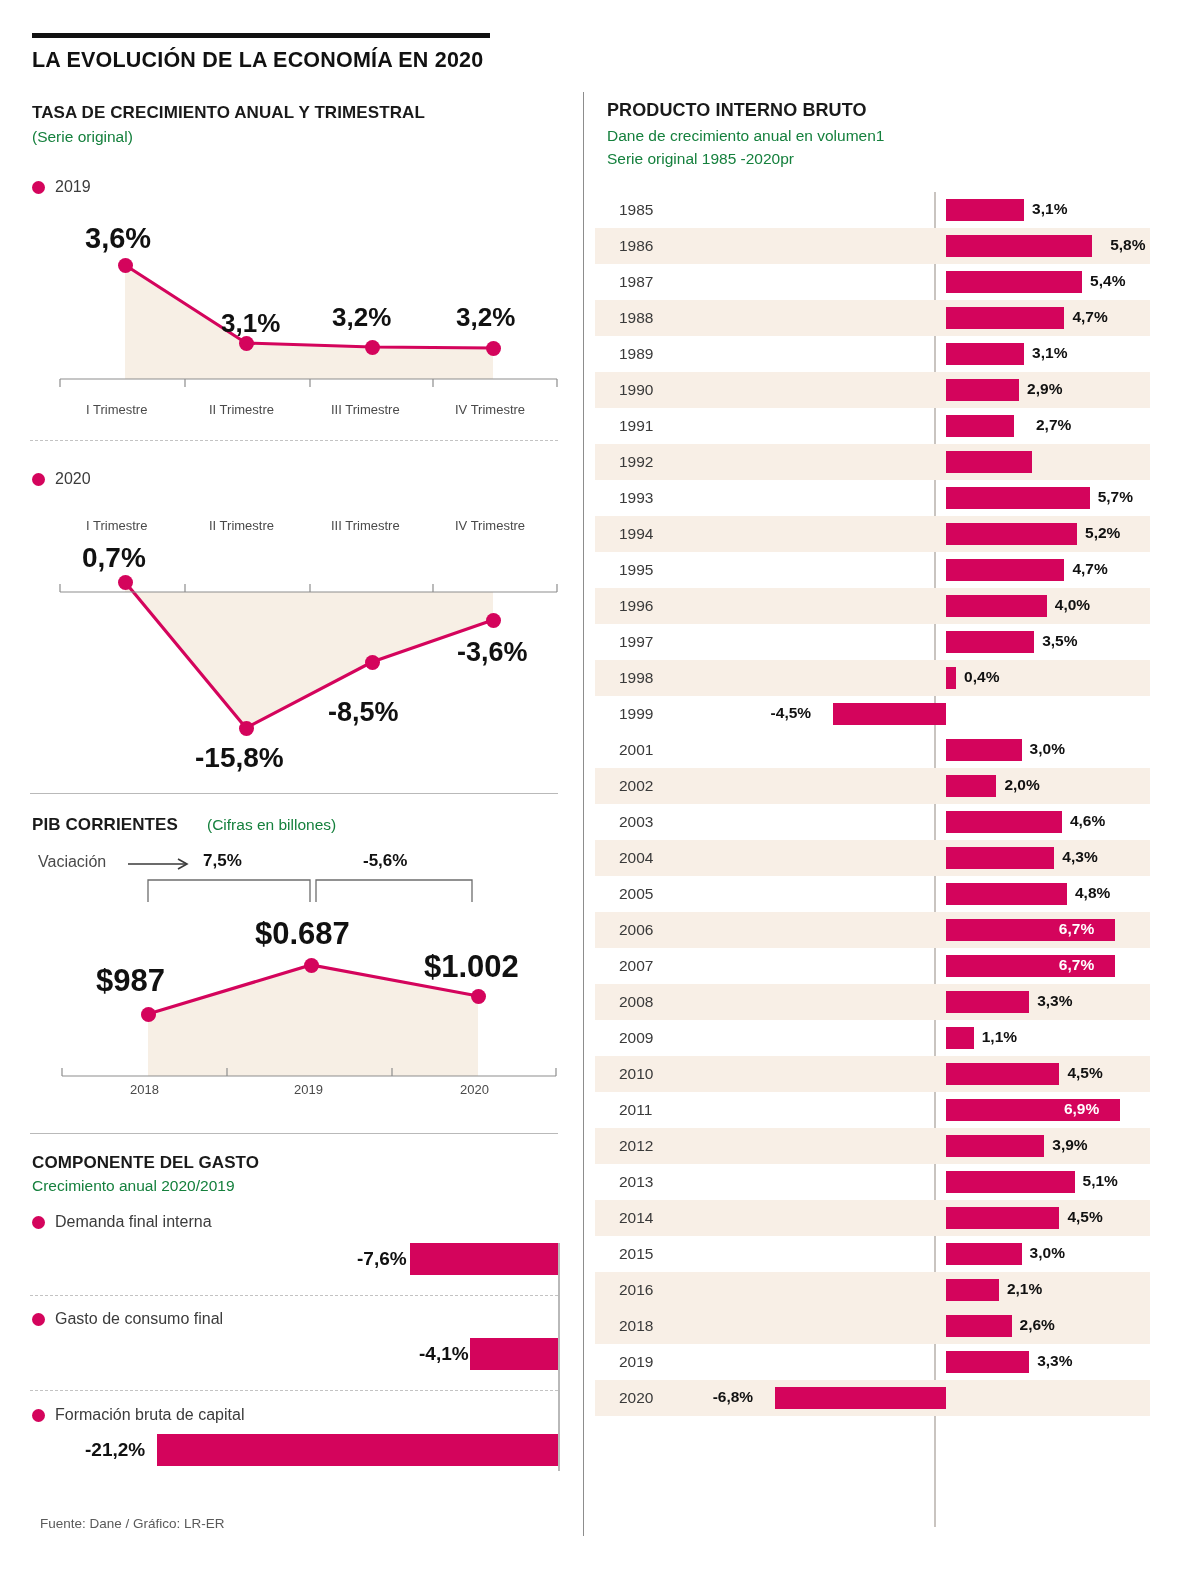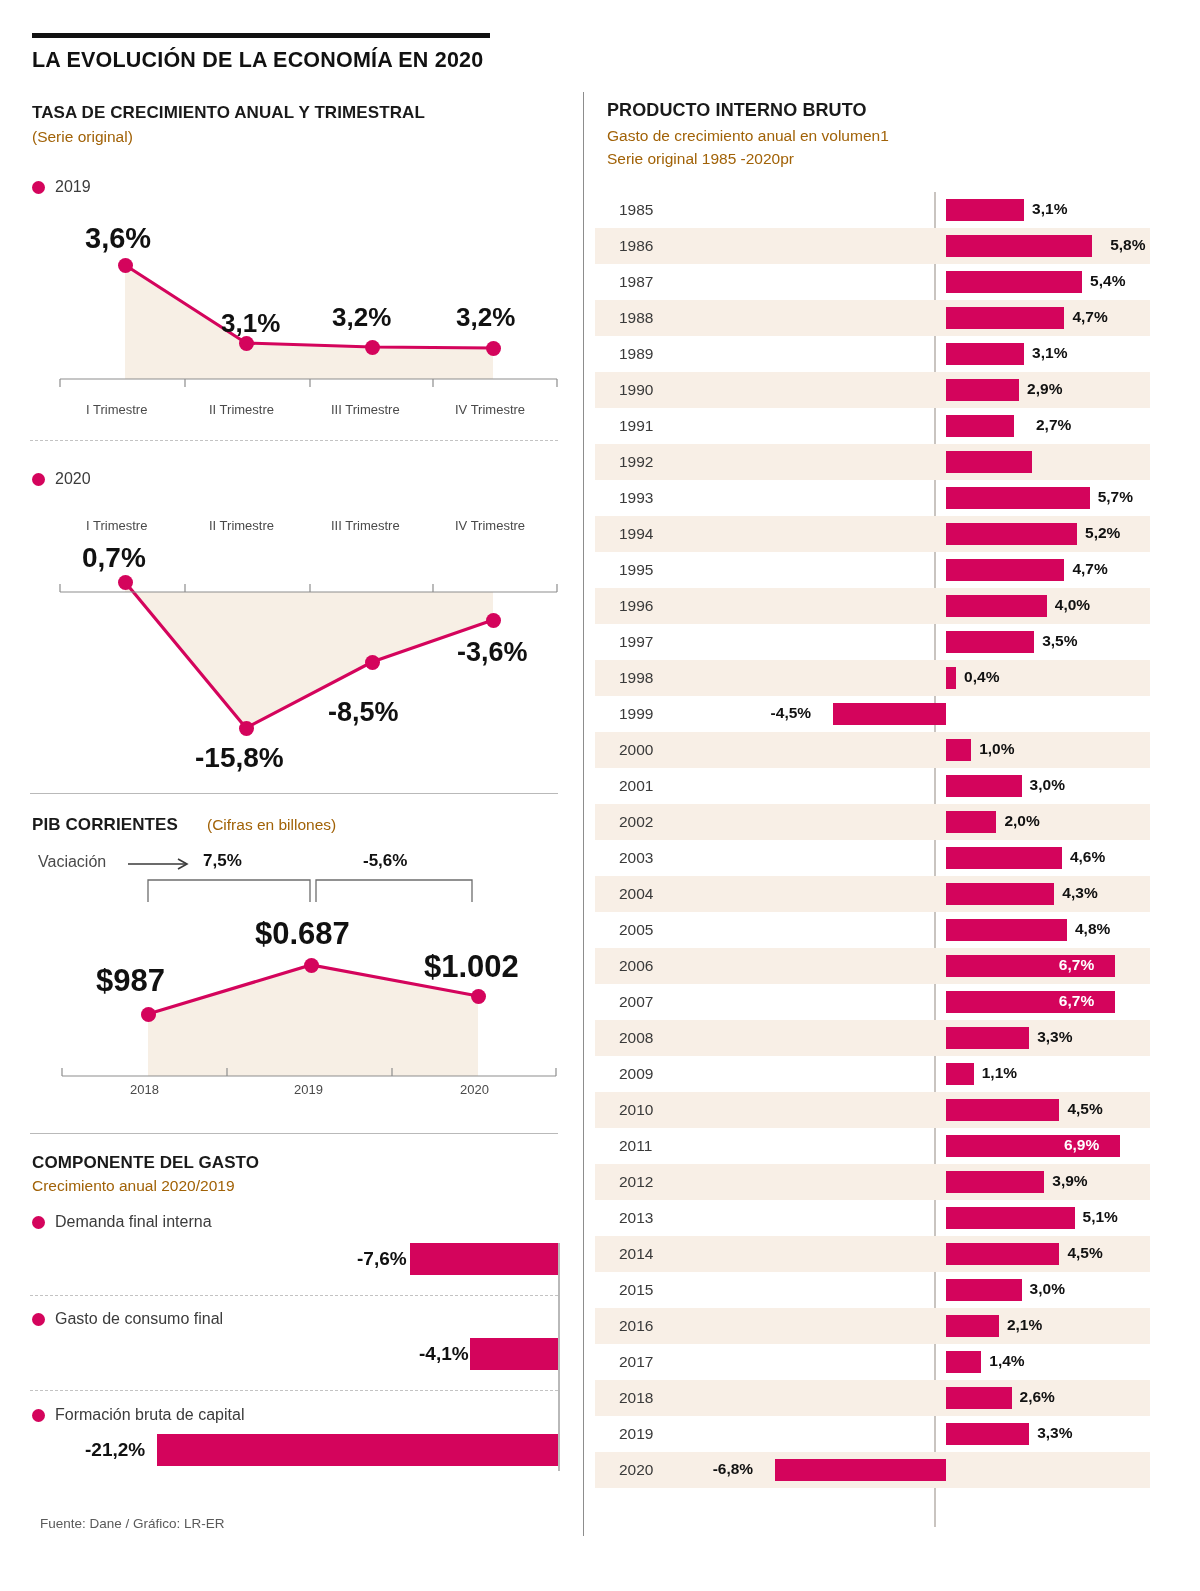--- a/index.html
+++ b/index.html
@@ -28,21 +28,21 @@
   .v-divider {
     position: absolute; left: 583px; top: 92px;
     width: 1px; height: 1444px; background: #8d8d8d;
   }
 
   
   .sec-title {
     font-size: 17px; font-weight: bold; color: #1a1a1a; letter-spacing: .1px;
   }
   .sec-sub {
-    font-size: 15.5px; color: #a16207; font-weight: normal;
+    font-size: 15.5px; color: #15803d; font-weight: normal;
   }
   .h-rule {
     position: absolute; height: 1px; background: #b9b9b9;
   }
   .dash-rule {
     position: absolute; height: 0;
     border-top: 1px dashed #c3c3c3;
   }
   .legend-dot {
     display: inline-block; width: 13px; height: 13px; border-radius: 50%;
@@ -250,21 +250,21 @@
     <div style="position:absolute;left:157px;top:1434px;width:401px;height:32px;background:#d4045c;"></div>
     <div class="val-lbl" style="left:85px;top:1439px;font-size:19px;">-21,2%</div>
 
     <div style="position:absolute;left:558px;top:1243px;width:1.5px;height:228px;background:#b9b9b9;"></div>
 
     <div class="footer-note">Fuente: Dane / Gráfico: LR-ER</div>
   </div>
 
   <div class="right-panel">
     <div class="rp-head sec-title" style="top:100px;font-size:18px;">PRODUCTO INTERNO BRUTO</div>
-    <div class="rp-head sec-sub" style="top:127px;">Gasto de crecimiento anual en volumen1</div>
+    <div class="rp-head sec-sub" style="top:127px;">Dane de crecimiento anual en volumen1</div>
     <div class="rp-head sec-sub" style="top:150px;">Serie original 1985 -2020pr</div>
 
     <div class="bars-wrap">
       <div class="zero-line"></div>
       <div id="bar-rows">
           <div class="bar-row">
             <span class="yr">1985</span>
             <div class="bar-rect" style="width: 78.12px; left: 351px;"></div>
             <span class="bar-val" style="left: 437.12px;">3,1%</span>
           </div>
@@ -331,25 +331,20 @@
           <div class="bar-row alt">
             <span class="yr">1998</span>
             <div class="bar-rect" style="width: 10.08px; left: 351px;"></div>
             <span class="bar-val" style="left: 369.08px;">0,4%</span>
           </div>
           <div class="bar-row">
             <span class="yr">1999</span>
             <div class="bar-rect" style="width: 113.4px; left: 237.6px;"></div>
             <span class="bar-val" style="left: 175.6px;">-4,5%</span>
           </div>
-          <div class="bar-row alt">
-            <span class="yr">2000</span>
-            <div class="bar-rect" style="width: 25.2px; left: 351px;"></div>
-            <span class="bar-val" style="left: 384.2px;">1,0%</span>
-          </div>
           <div class="bar-row">
             <span class="yr">2001</span>
             <div class="bar-rect" style="width: 75.6px; left: 351px;"></div>
             <span class="bar-val" style="left: 434.6px;">3,0%</span>
           </div>
           <div class="bar-row alt">
             <span class="yr">2002</span>
             <div class="bar-rect" style="width: 50.4px; left: 351px;"></div>
             <span class="bar-val" style="left: 409.4px;">2,0%</span>
           </div>
@@ -416,25 +411,20 @@
           <div class="bar-row">
             <span class="yr">2015</span>
             <div class="bar-rect" style="width: 75.6px; left: 351px;"></div>
             <span class="bar-val" style="left: 434.6px;">3,0%</span>
           </div>
           <div class="bar-row alt">
             <span class="yr">2016</span>
             <div class="bar-rect" style="width: 52.92px; left: 351px;"></div>
             <span class="bar-val" style="left: 411.92px;">2,1%</span>
           </div>
-          <div class="bar-row">
-            <span class="yr">2017</span>
-            <div class="bar-rect" style="width: 35.28px; left: 351px;"></div>
-            <span class="bar-val" style="left: 394.28px;">1,4%</span>
-          </div>
           <div class="bar-row alt">
             <span class="yr">2018</span>
             <div class="bar-rect" style="width: 65.52px; left: 351px;"></div>
             <span class="bar-val" style="left: 424.52px;">2,6%</span>
           </div>
           <div class="bar-row">
             <span class="yr">2019</span>
             <div class="bar-rect" style="width: 83.16px; left: 351px;"></div>
             <span class="bar-val" style="left: 442.16px;">3,3%</span>
           </div>

